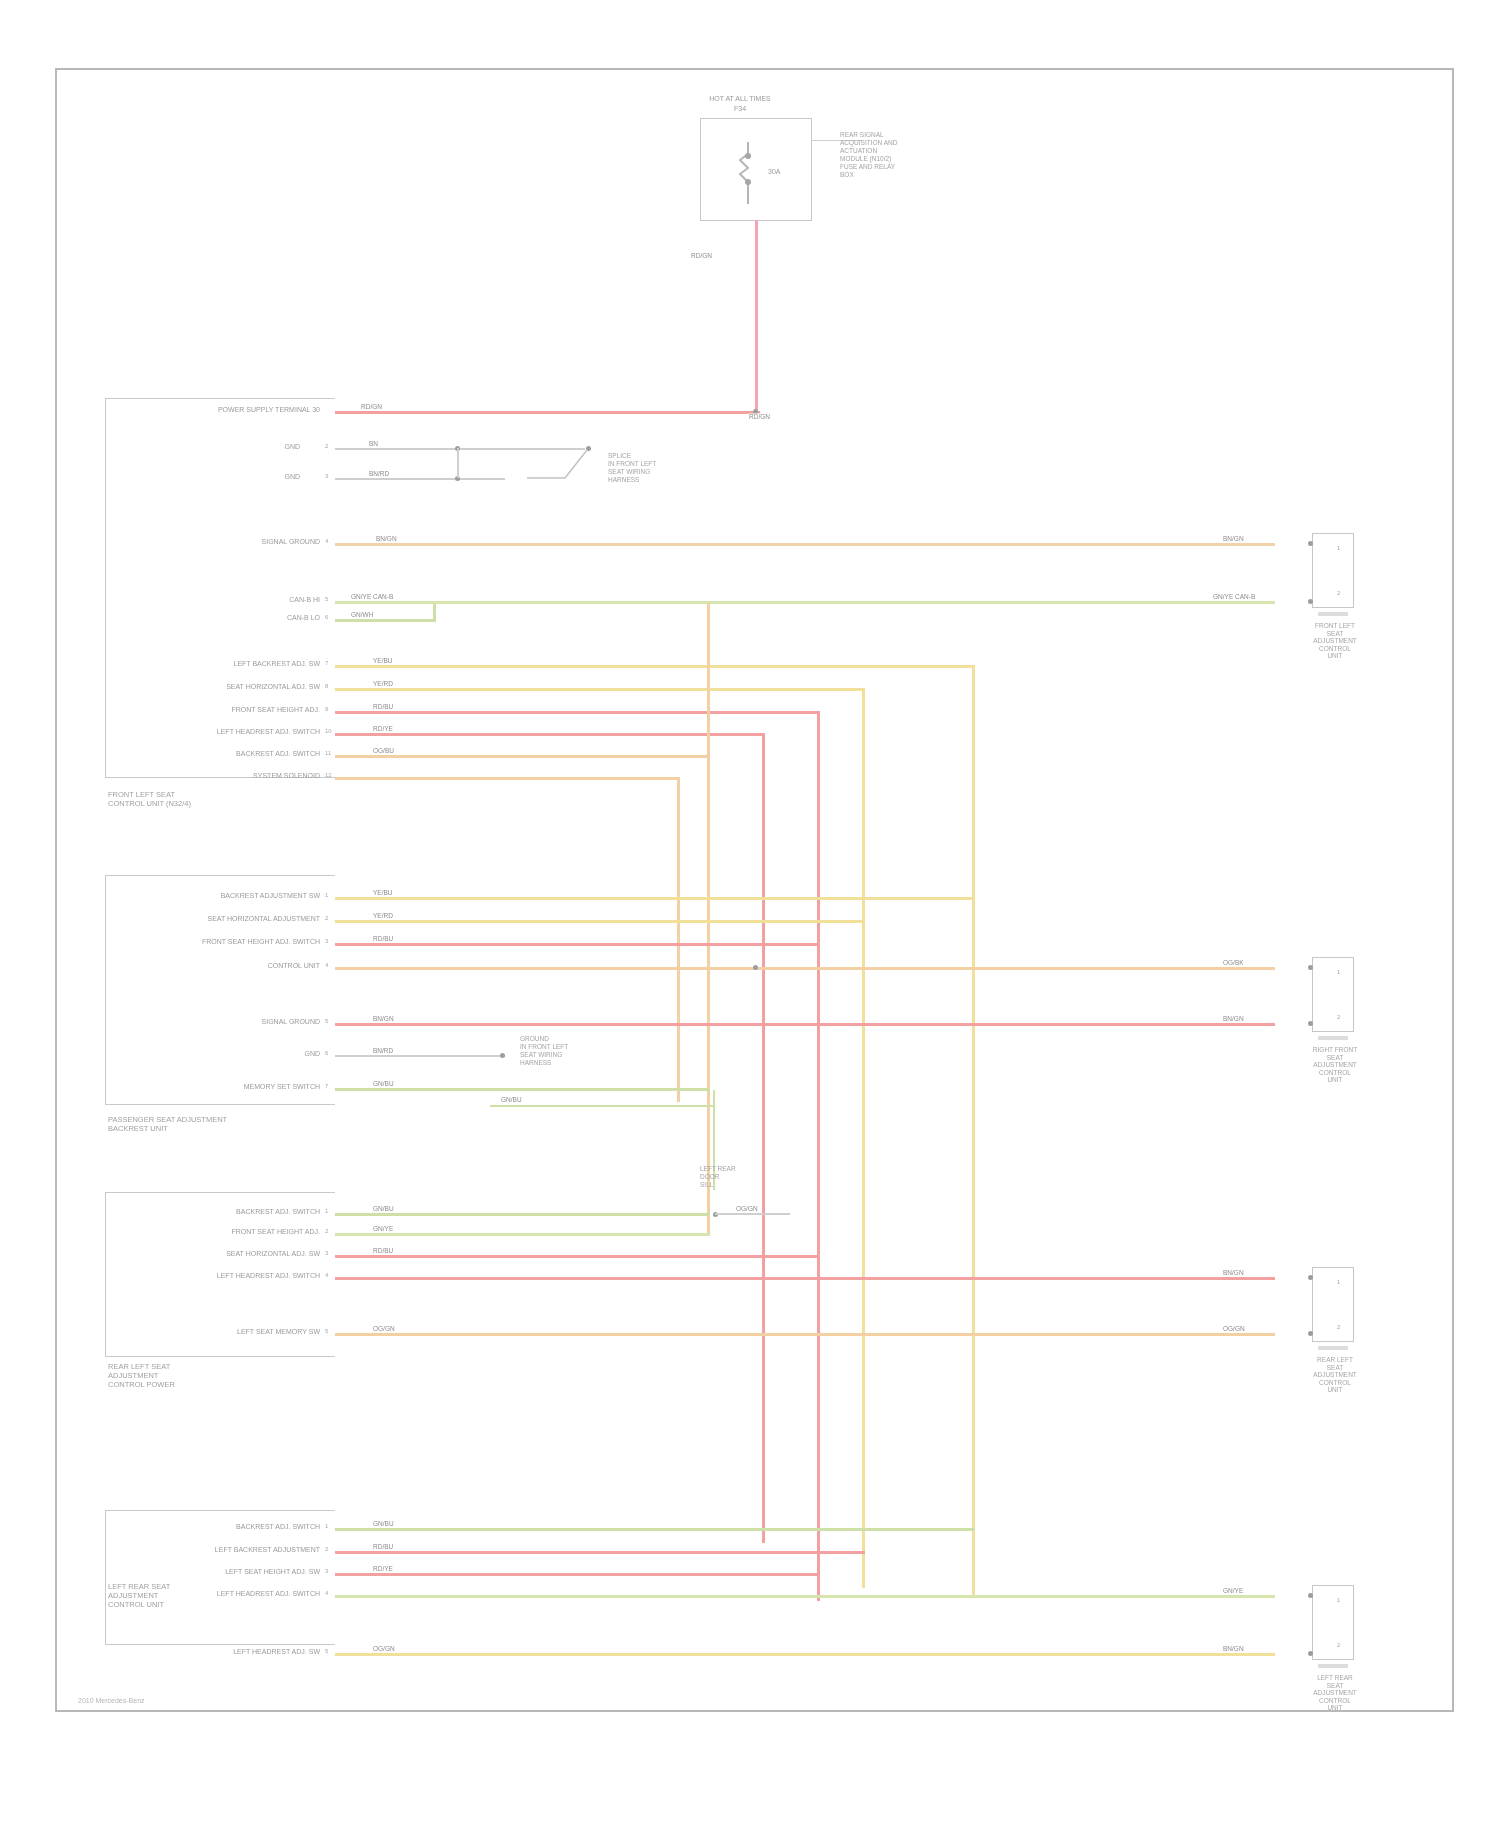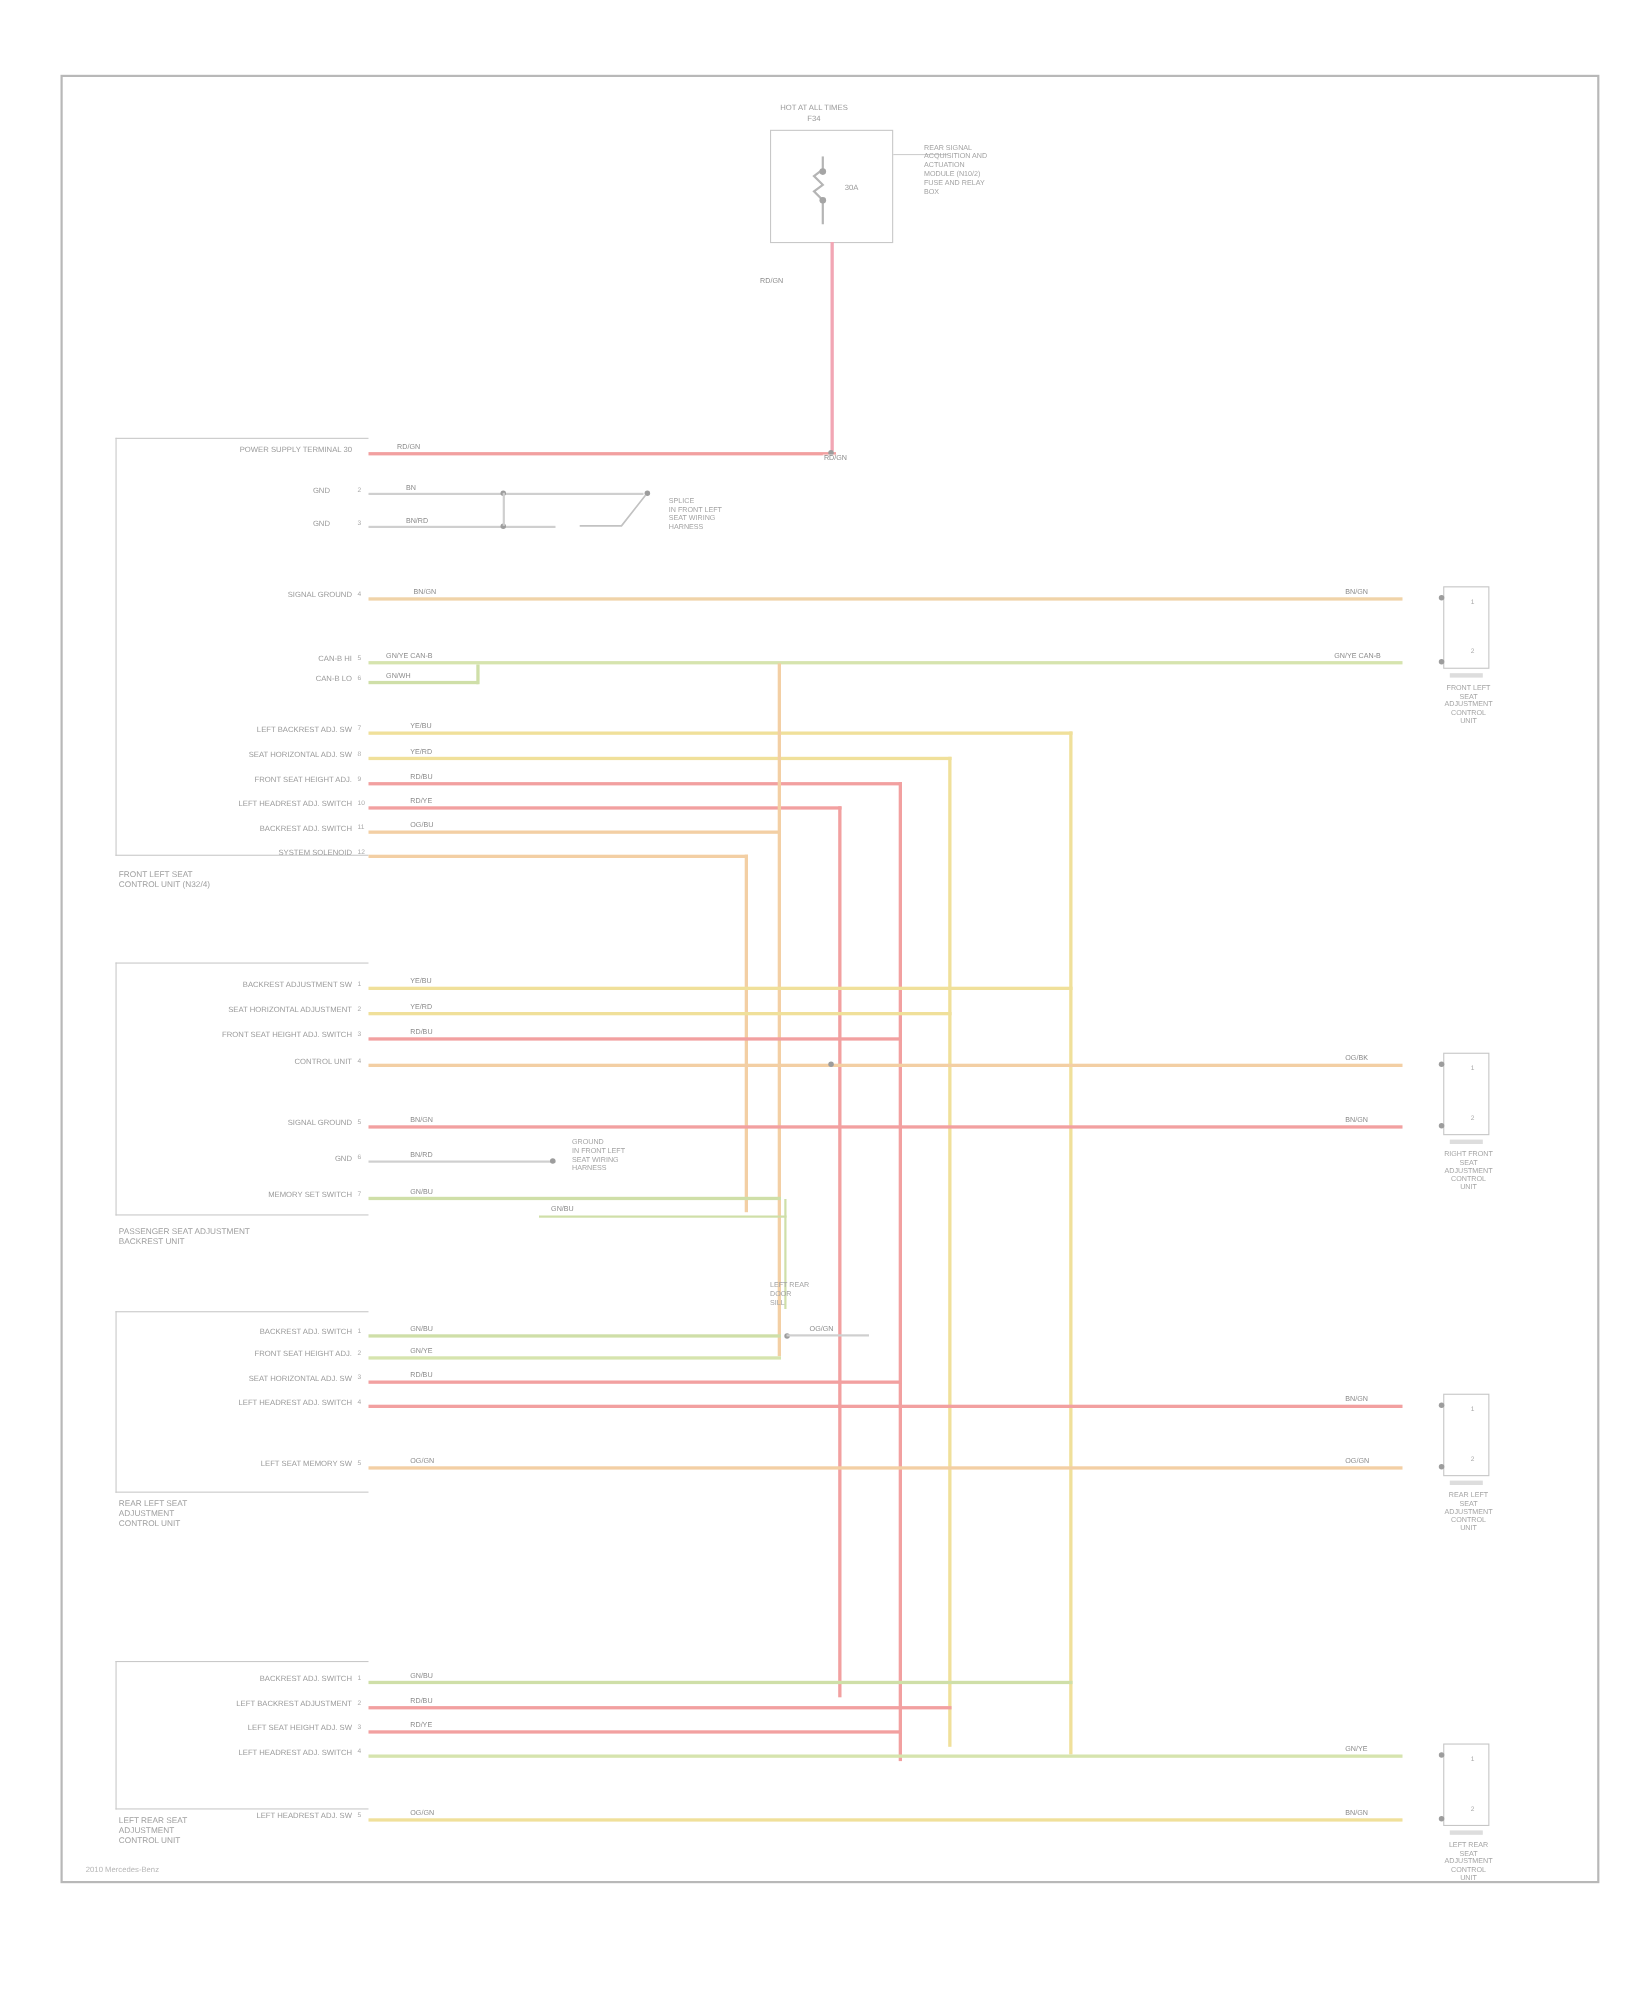--- a/index.html
+++ b/index.html
@@ -246,21 +246,21 @@
   <div class="wlbl" style="left:1222px;top:1269px;">BN/GN</div>
 
   <div class="lbl r" style="left:175px;top:1328px;width:145px;">LEFT SEAT MEMORY SW</div>
   <div class="pin" style="left:325px;top:1328px;">5</div>
   <div class="wire h w-or" style="left:335px;top:1333px;width:940px;height:3px;"></div>
   <div class="wlbl" style="left:372px;top:1325px;">OG/GN</div>
   <div class="wlbl" style="left:1222px;top:1325px;">OG/GN</div>
 
   <div class="modname" style="left:108px;top:1362px;width:230px;">REAR LEFT SEAT
 ADJUSTMENT
-CONTROL UNIT</div>
+CONTROL POWER</div>
 
   <div class="nb" style="left:105px;top:1510px;width:230px;height:135px;"></div>
 
   <div class="lbl r" style="left:190px;top:1523px;width:130px;">BACKREST ADJ. SWITCH</div>
   <div class="pin" style="left:325px;top:1523px;">1</div>
   <div class="wire h w-gn" style="left:335px;top:1528px;width:640px;height:3px;"></div>
   <div class="wlbl" style="left:372px;top:1520px;">GN/BU</div>
 
   <div class="lbl r" style="left:175px;top:1546px;width:145px;">LEFT BACKREST ADJUSTMENT</div>
   <div class="pin" style="left:325px;top:1546px;">2</div>
@@ -276,21 +276,21 @@
   <div class="pin" style="left:325px;top:1590px;">4</div>
   <div class="wire h w-lg" style="left:335px;top:1595px;width:940px;height:3px;"></div>
   <div class="wlbl" style="left:1222px;top:1587px;">GN/YE</div>
 
   <div class="lbl r" style="left:175px;top:1648px;width:145px;">LEFT HEADREST ADJ. SW</div>
   <div class="pin" style="left:325px;top:1648px;">5</div>
   <div class="wire h w-yl" style="left:335px;top:1653px;width:940px;height:3px;"></div>
   <div class="wlbl" style="left:372px;top:1645px;">OG/GN</div>
   <div class="wlbl" style="left:1222px;top:1645px;">BN/GN</div>
 
-  <div class="modname" style="left:108px;top:1650px;width:230px;">LEFT REAR SEAT
+  <div class="modname" style="left:108px;top:1582px;width:230px;">LEFT REAR SEAT
 ADJUSTMENT
 CONTROL UNIT</div>
 
   <div class="conn" style="left:1312px;top:533px;width:42px;height:75px;"></div>
   <div class="dot" style="left:1308px;top:541px;"></div>
   <div class="dot" style="left:1308px;top:599px;"></div>
   <div class="pin" style="left:1337px;top:545px;">1</div>
   <div class="pin" style="left:1337px;top:590px;">2</div>
   <div class="conn-tab" style="left:1318px;top:612px;width:30px;"></div>
   <div class="conn-cap" style="left:1296px;top:622px;width:78px;">FRONT LEFT

